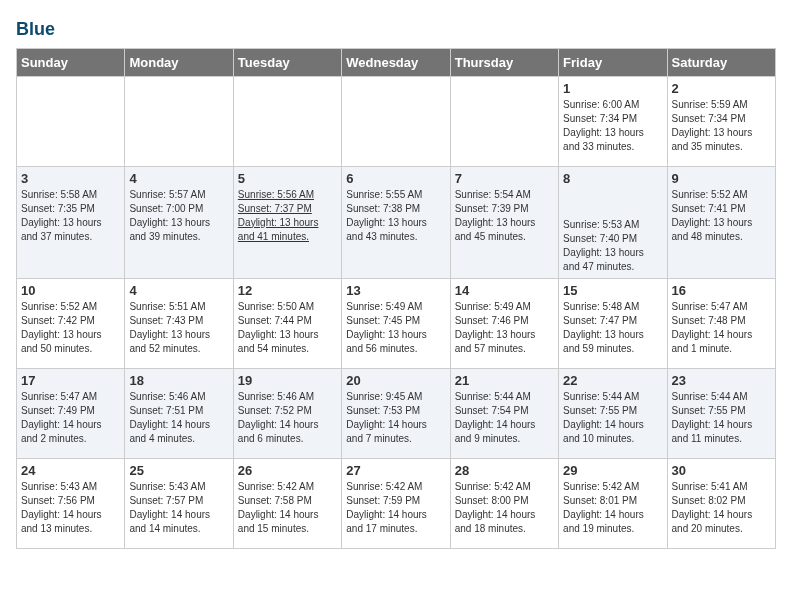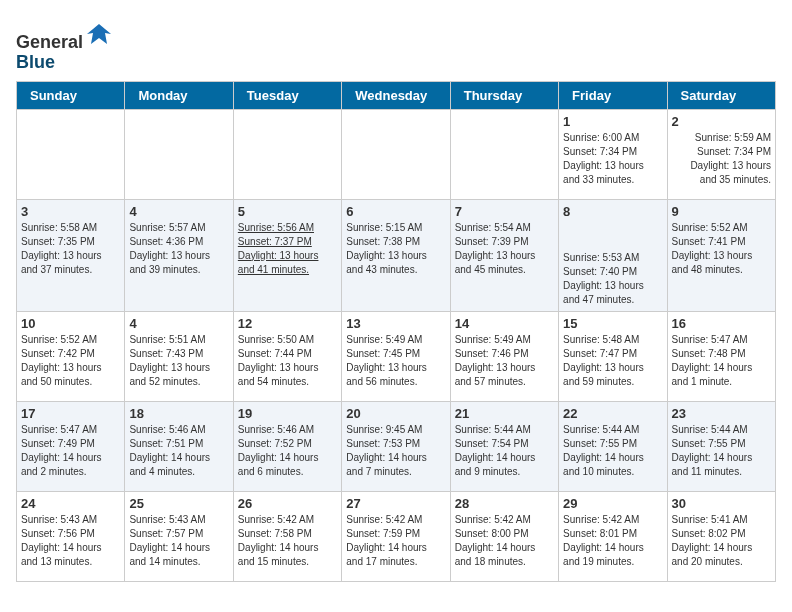--- a/index.html
+++ b/index.html
@@ -46,23 +46,23 @@
       font-size: 16px;
       font-weight: normal;
       color: #333;
     }
     table {
       width: 100%;
       border-collapse: collapse;
       font-size: 11px;
     }
     thead tr th {
-      background: #0369a1;
+      background: #737373;
       color: #fff;
-      padding: 6px 13px;
+      padding: 6px 4px;
       text-align: left;
       font-size: 13px;
       font-weight: bold;
       border: 1px solid #ccc;
     }
     tbody tr td {
       border: 1px solid #ccc;
       vertical-align: top;
       padding: 4px;
       width: calc(100% / 7);
@@ -88,25 +88,20 @@
       line-height: 1.4;
     }
     .empty-cell { background: #fff !important; }
   </style>
 </head>
 <body>
 
 <div class="header">
   <div class="logo">
     <div>
-      <div class="logo-text">
-        <span class="logo-general">General</span><svg class="logo-icon" viewBox="0 0 28 28">
-            <polygon points="14,4 26,14 20,13 22,24 14,18 6,24 8,13 2,14" fill="#1a6eb5"></polygon>
-          </svg>
-      </div>
       <div class="logo-text">
         <span class="logo-blue">Blue</span>
       </div>
     </div>
   </div>
   <div class="title-block">
     <h1></h1>
     <h2></h2>
   </div>
 </div>
@@ -132,51 +127,51 @@
         <td class="empty-cell"></td>
         <td>
           <span class="day-number">1</span>
           <div class="day-info" style="white-space: pre-line;">Sunrise: 6:00 AM
 Sunset: 7:34 PM
 Daylight: 13 hours
 and 33 minutes.</div>
         </td>
         <td>
           <span class="day-number">2</span>
-          <div class="day-info" style="white-space: pre-line; text-align: right;">Sunrise: 5:59 AM
+          <div class="day-info" style="white-space: pre-line;">Sunrise: 5:59 AM
 Sunset: 7:34 PM
 Daylight: 13 hours
 and 35 minutes.</div>
         </td>
       </tr>
       <tr>
         <td>
           <span class="day-number">3</span>
           <div class="day-info" style="white-space: pre-line;">Sunrise: 5:58 AM
 Sunset: 7:35 PM
 Daylight: 13 hours
 and 37 minutes.</div>
         </td>
         <td>
           <span class="day-number">4</span>
           <div class="day-info" style="white-space: pre-line;">Sunrise: 5:57 AM
-Sunset: 4:36 PM
+Sunset: 7:00 PM
 Daylight: 13 hours
 and 39 minutes.</div>
         </td>
         <td>
           <span class="day-number">5</span>
           <div class="day-info" style="white-space: pre-line; text-decoration: underline;">Sunrise: 5:56 AM
 Sunset: 7:37 PM
 Daylight: 13 hours
 and 41 minutes.</div>
         </td>
         <td>
           <span class="day-number">6</span>
-          <div class="day-info" style="white-space: pre-line;">Sunrise: 5:15 AM
+          <div class="day-info" style="white-space: pre-line;">Sunrise: 5:55 AM
 Sunset: 7:38 PM
 Daylight: 13 hours
 and 43 minutes.</div>
         </td>
         <td>
           <span class="day-number">7</span>
           <div class="day-info" style="white-space: pre-line;">Sunrise: 5:54 AM
 Sunset: 7:39 PM
 Daylight: 13 hours
 and 45 minutes.</div>

